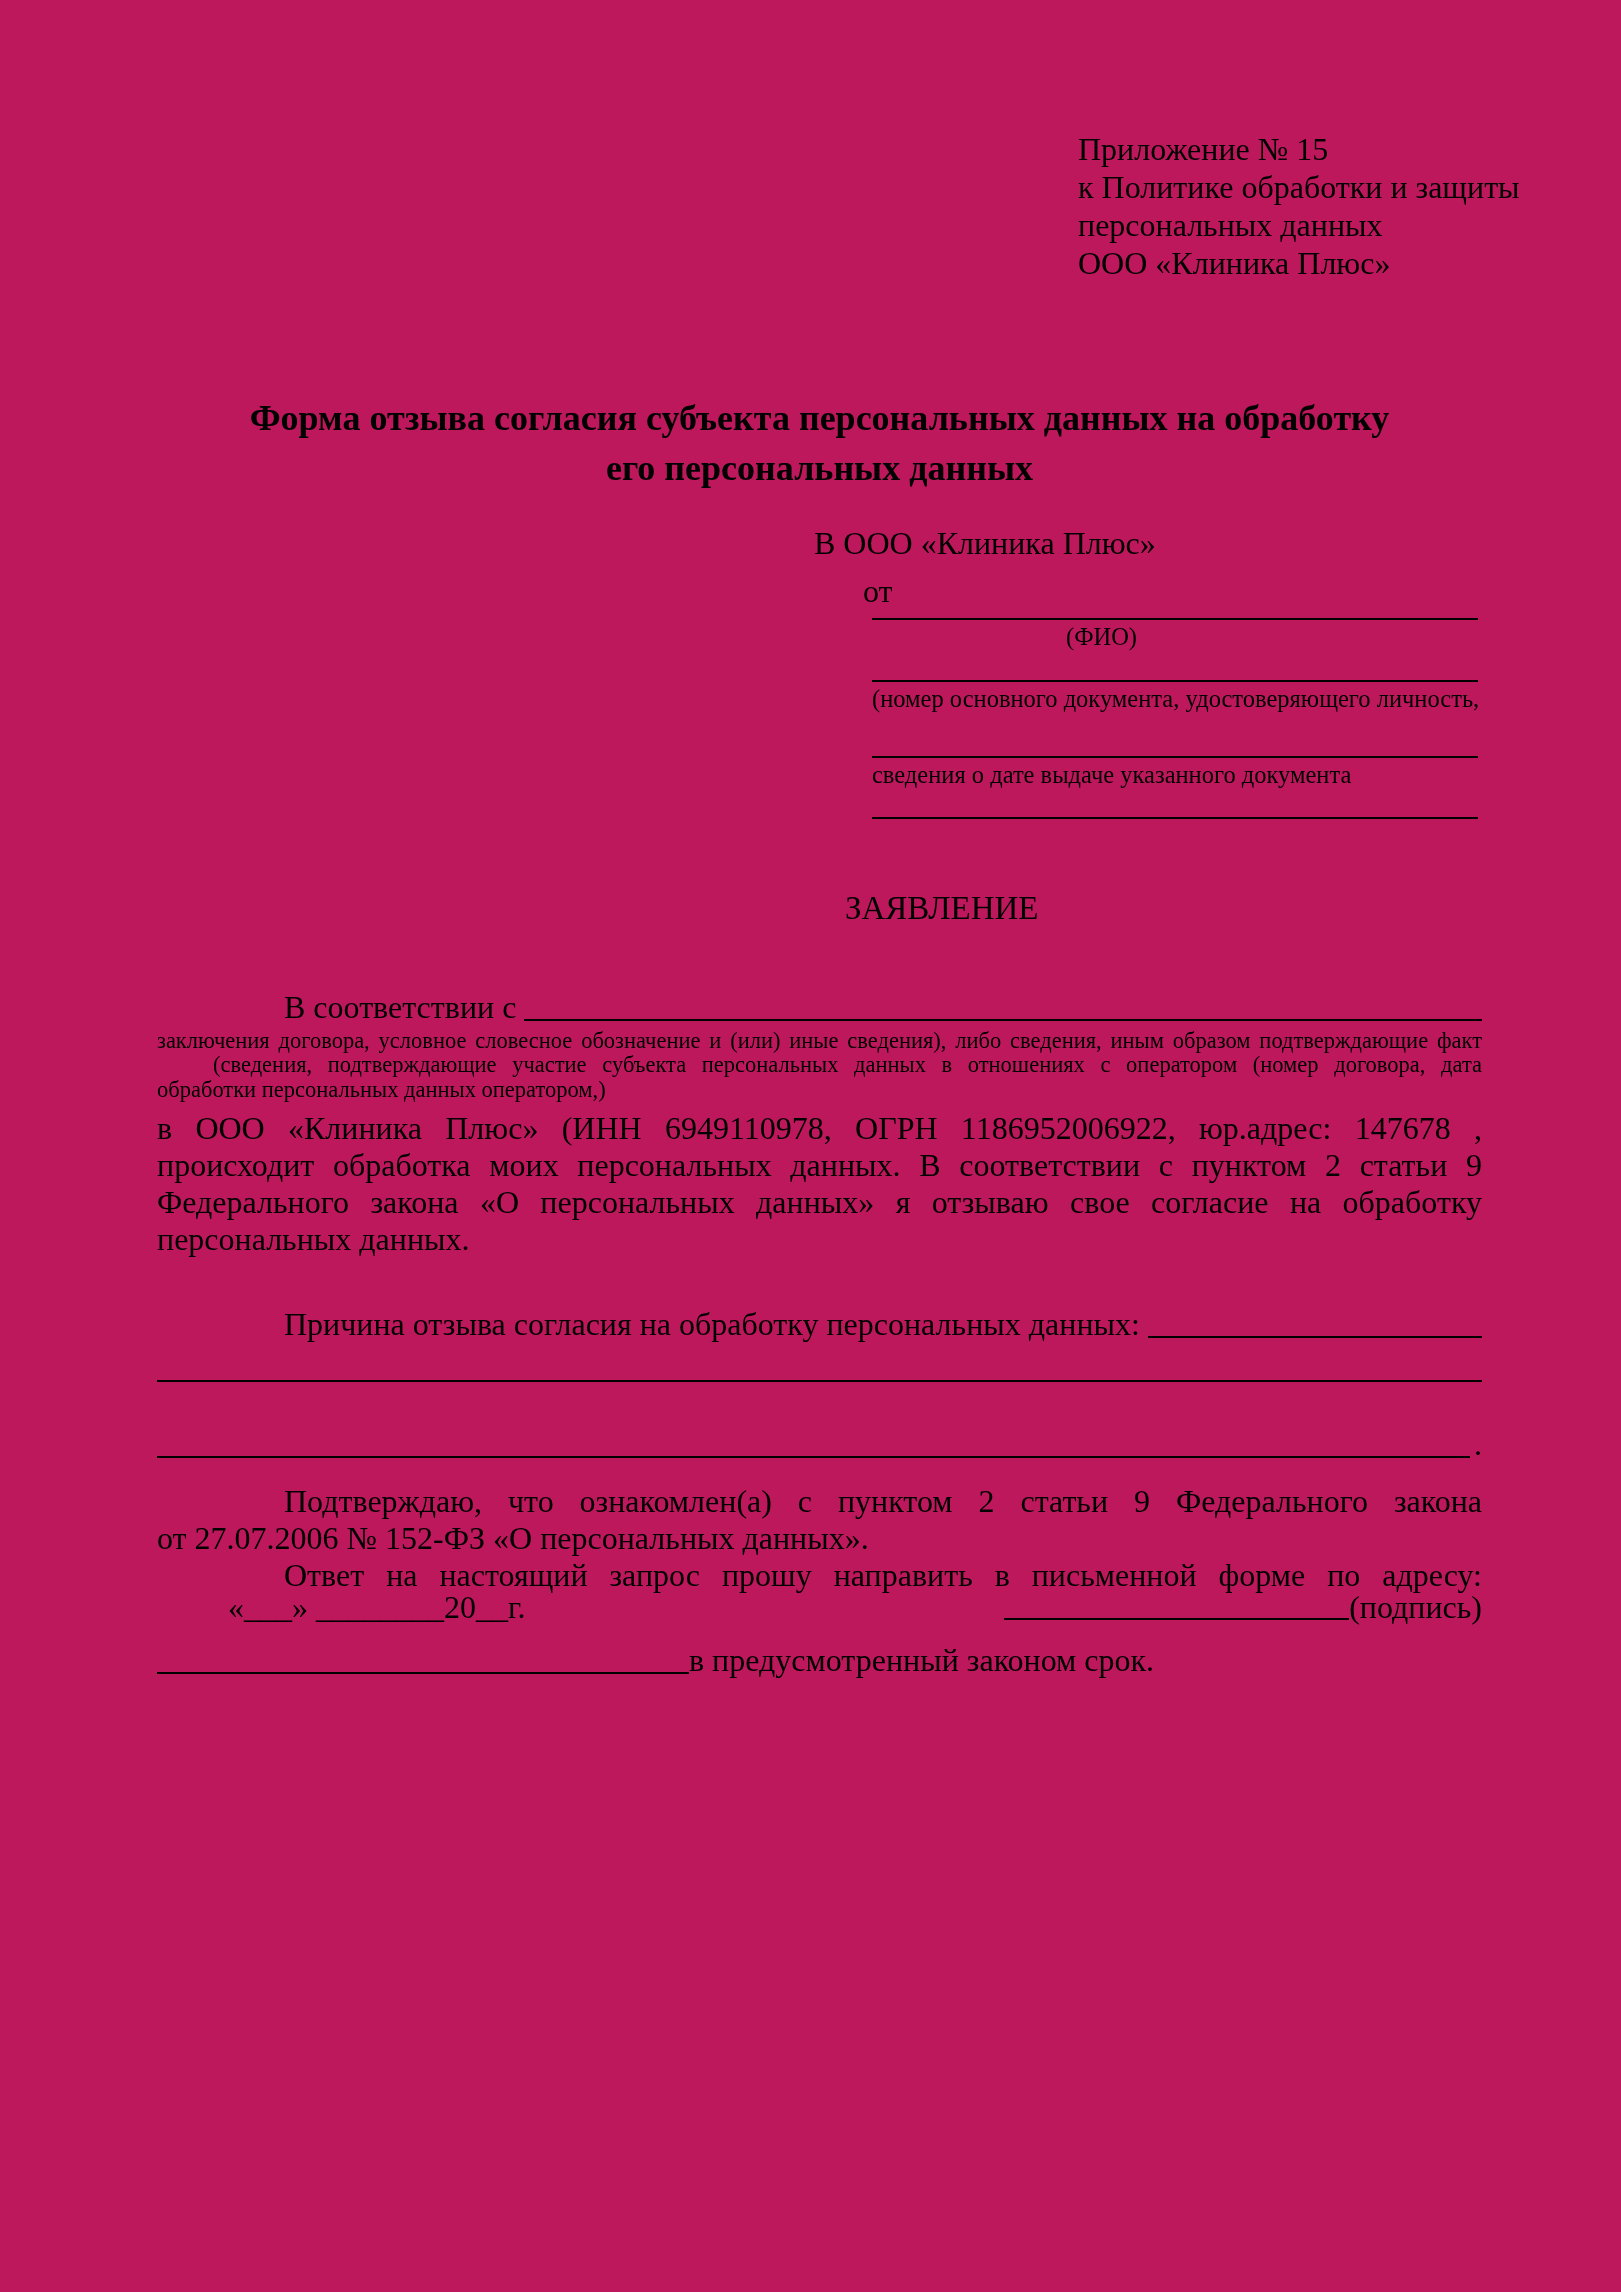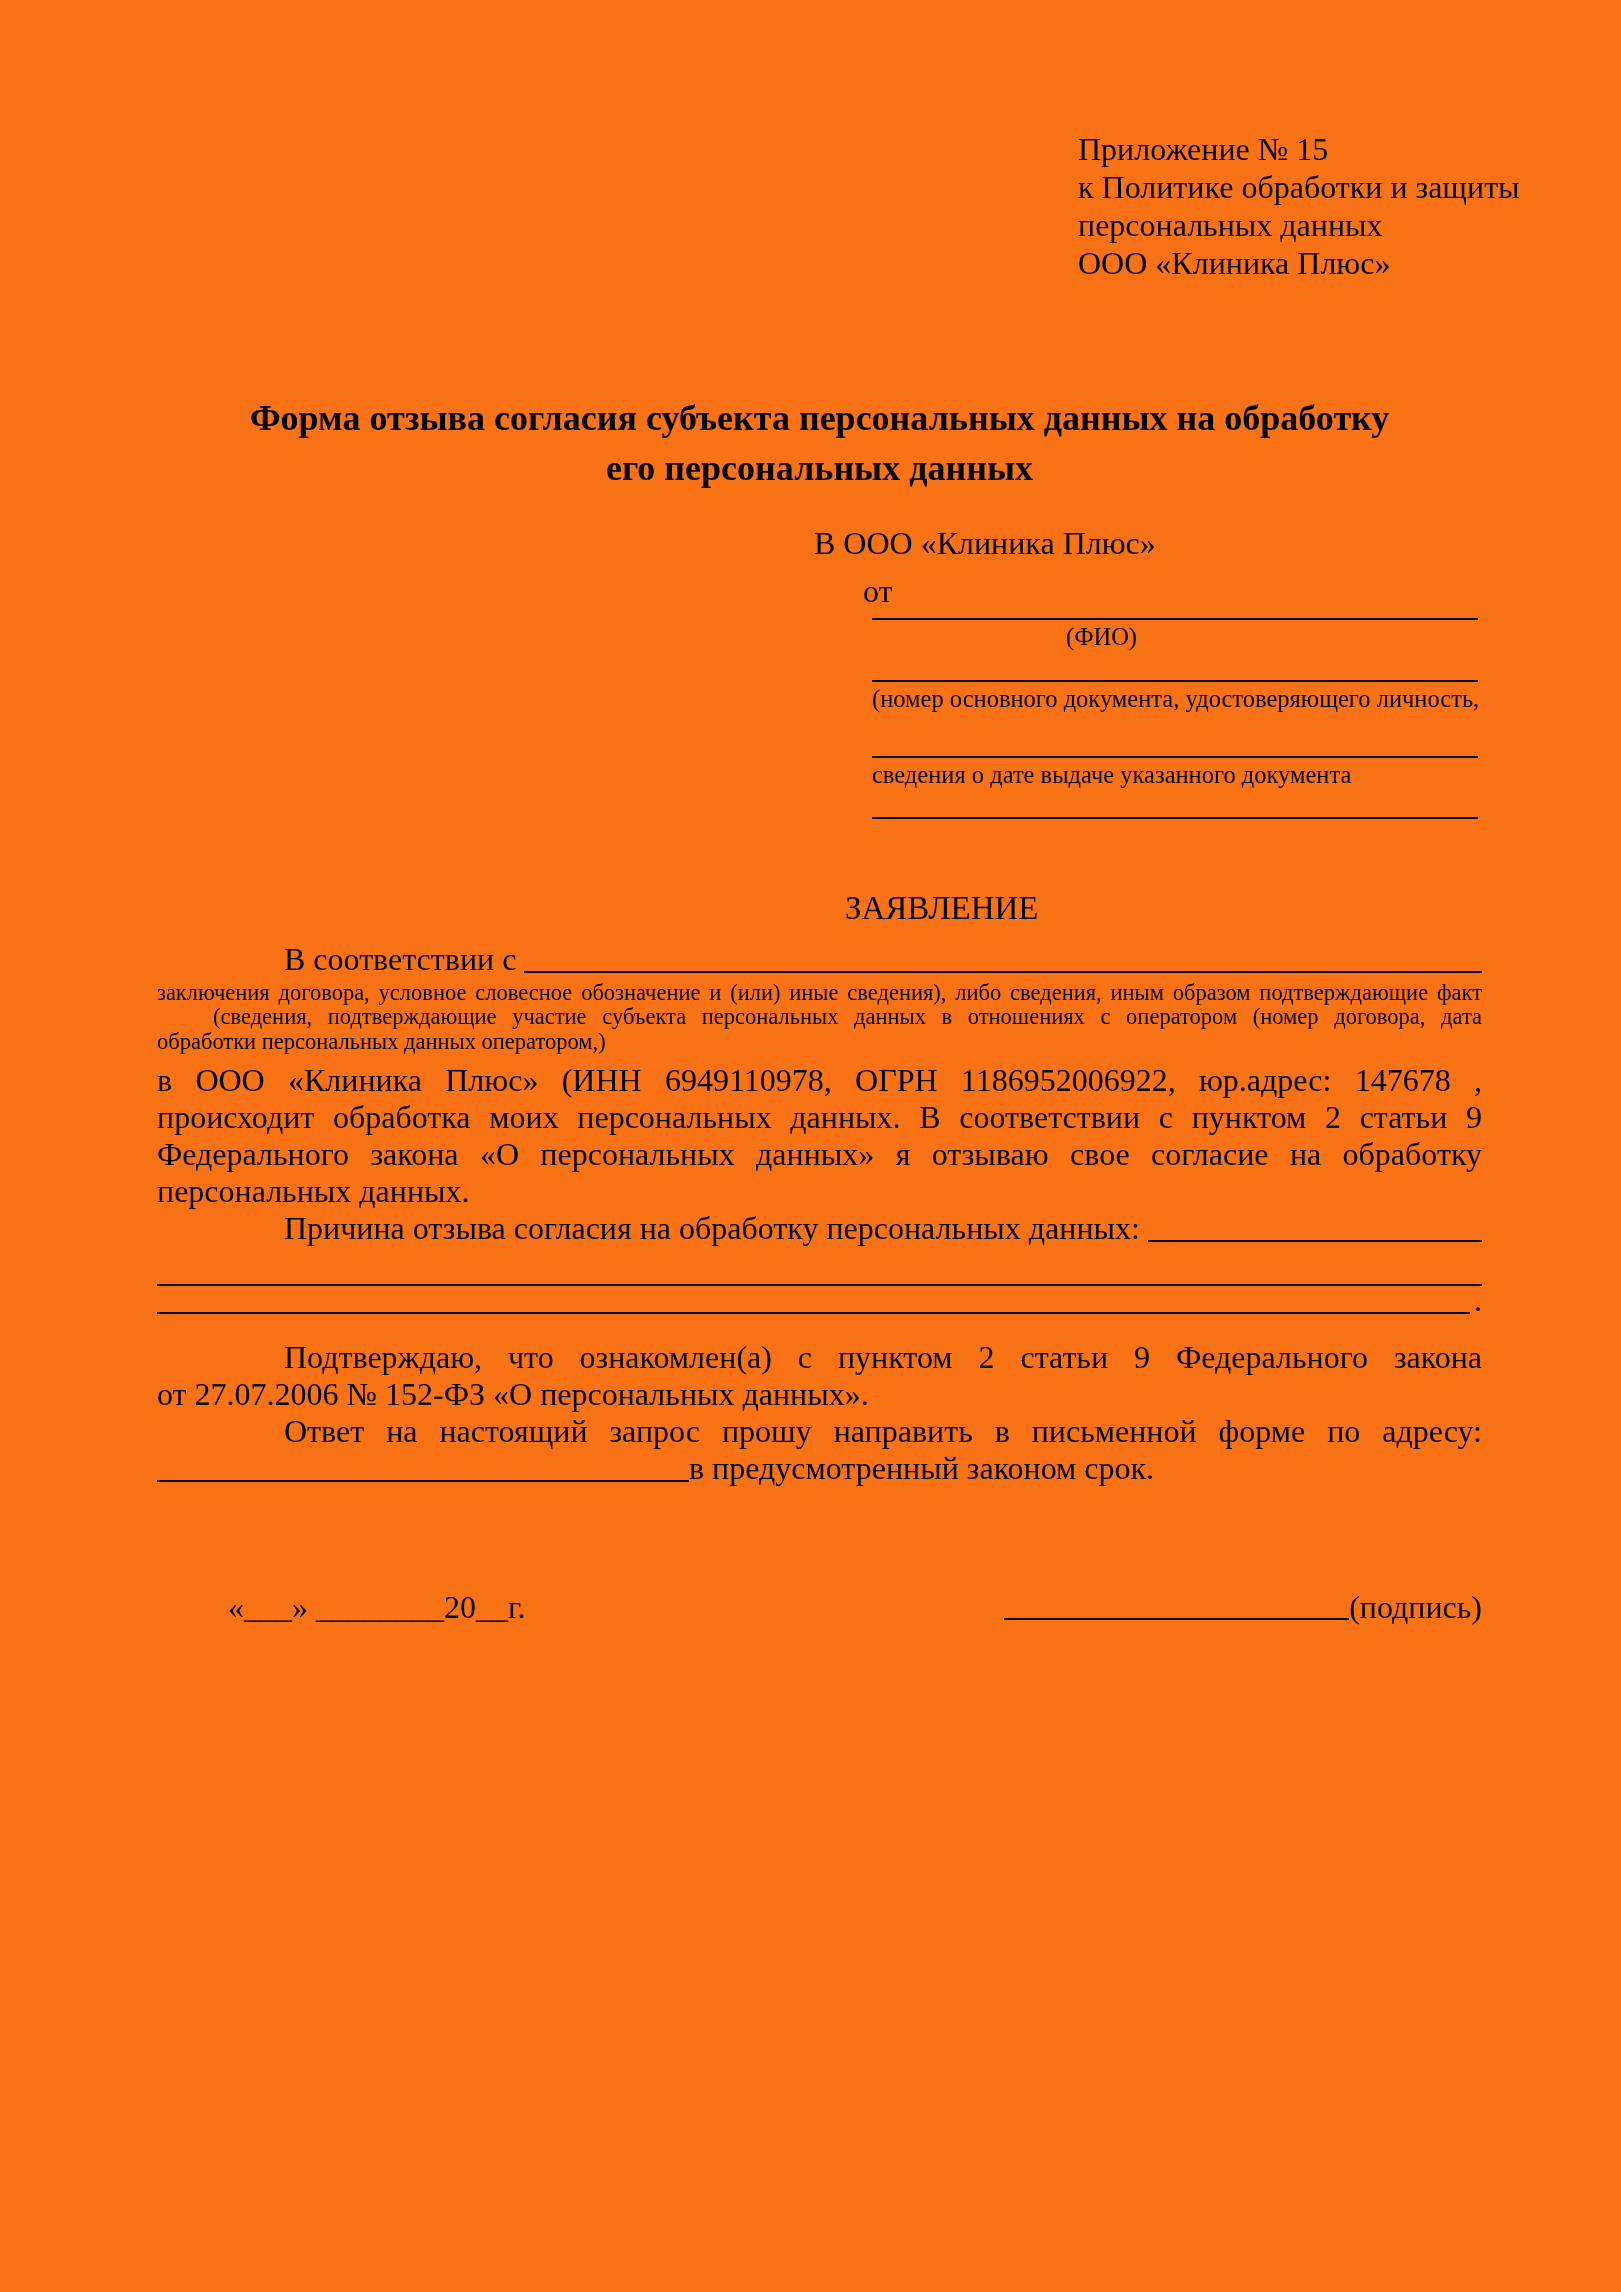--- a/index.html
+++ b/index.html
@@ -1,19 +1,19 @@
 <!DOCTYPE html>
 <html><head>
 <meta charset="utf-8">
 <style>
   html,body{margin:0;padding:0;background:#808080;}
   .page{
     position:relative;
     width:1621px;height:2293px;
-    background:#f97316;
+    background:#be185d;
     font-family:"Liberation Serif","DejaVu Serif",serif;
     color:#000;
     overflow:hidden;
   }
   .hdr{
     position:absolute;left:1078px;top:130px;
     font-size:32px;line-height:38px;white-space:nowrap;
   }
   .title{
     position:absolute;left:157px;top:393px;width:1325px;
@@ -21,21 +21,21 @@
   }
   .addr-org{position:absolute;left:814px;top:525px;font-size:32px;white-space:nowrap;}
   .addr-from{position:absolute;left:863px;top:573px;font-size:32px;}
   .fline{position:absolute;left:872px;width:606px;height:0;border-bottom:2px solid #000;}
   .fcap{
     position:absolute;left:872px;width:606px;box-sizing:border-box;
     padding-right:147px;text-align:center;font-size:24.5px;line-height:26.5px;white-space:nowrap;
   }
   .stmt-heading{position:absolute;left:845px;top:890px;font-size:33px;}
   .flow{position:absolute;left:157px;top:937px;width:1325px;font-size:32px;line-height:37px;}
-  .row{display:flex;align-items:flex-end;}
+  .row{display:flex;align-items:flex-end;margin-top:48px;}
   .prefix{white-space:nowrap;}
   .indent{padding-left:127px;}
   .fill{flex:1;border-bottom:2px solid #000;margin-bottom:4.9px;}
   .row-accordance{height:41px;}
   .footnote{font-size:22.5px;line-height:24.5px;margin-top:2.9px;text-align:justify;}
   .fn1{padding-left:56px;}
   .jline{text-align:justify;text-align-last:justify;}
   .bodypara{margin-top:7.8px;}
   .row-reason{height:37px;}
   .blank1{height:35px;margin-top:2px;border-bottom:2.9px solid #000;}

